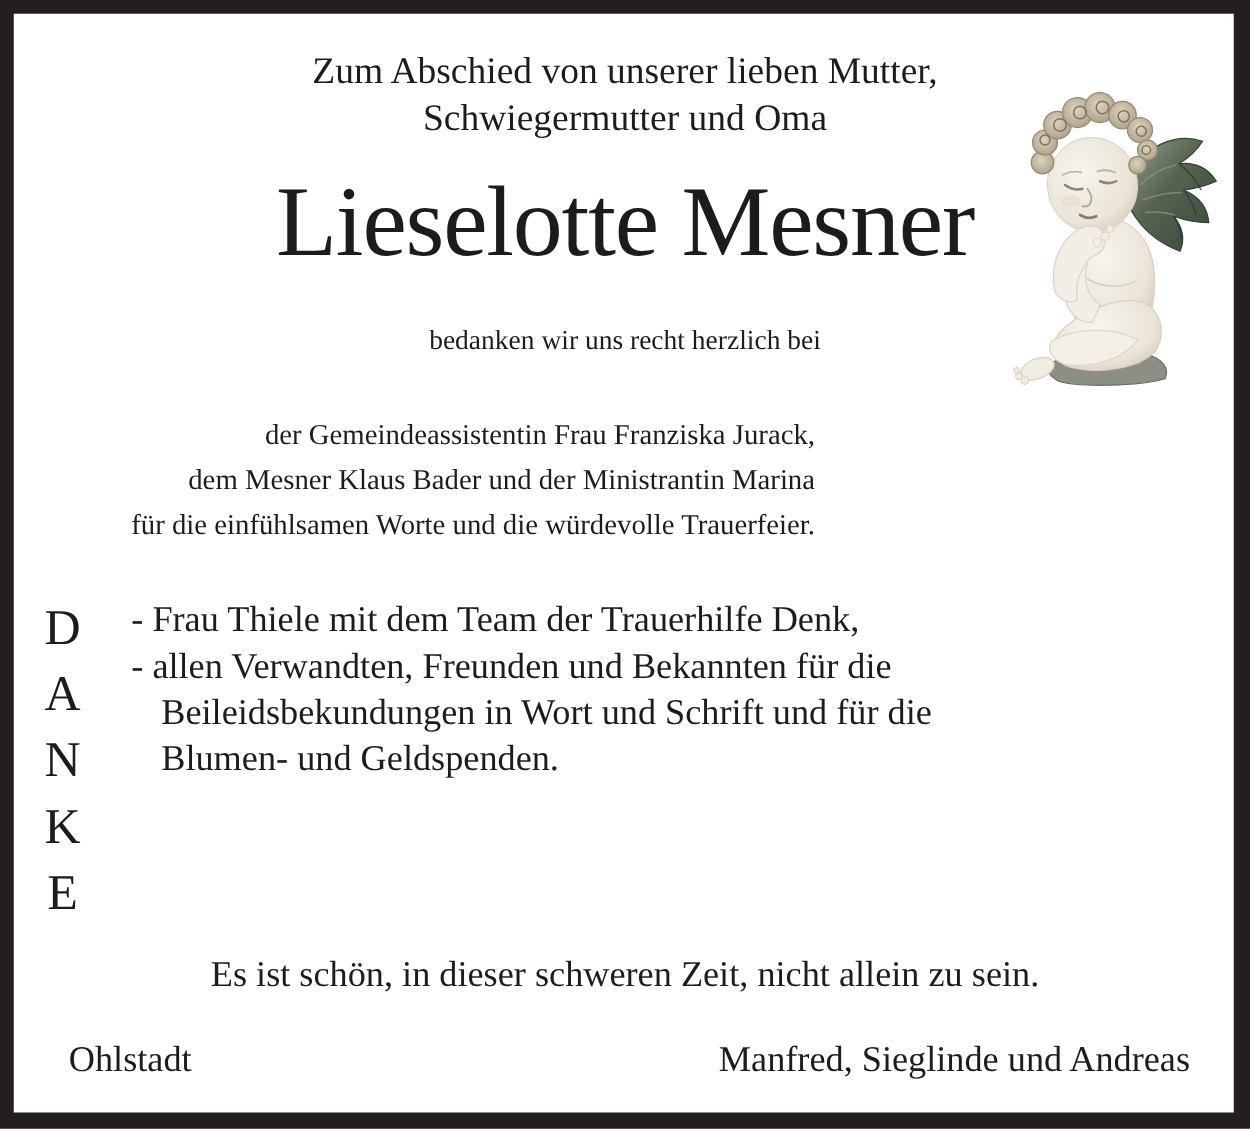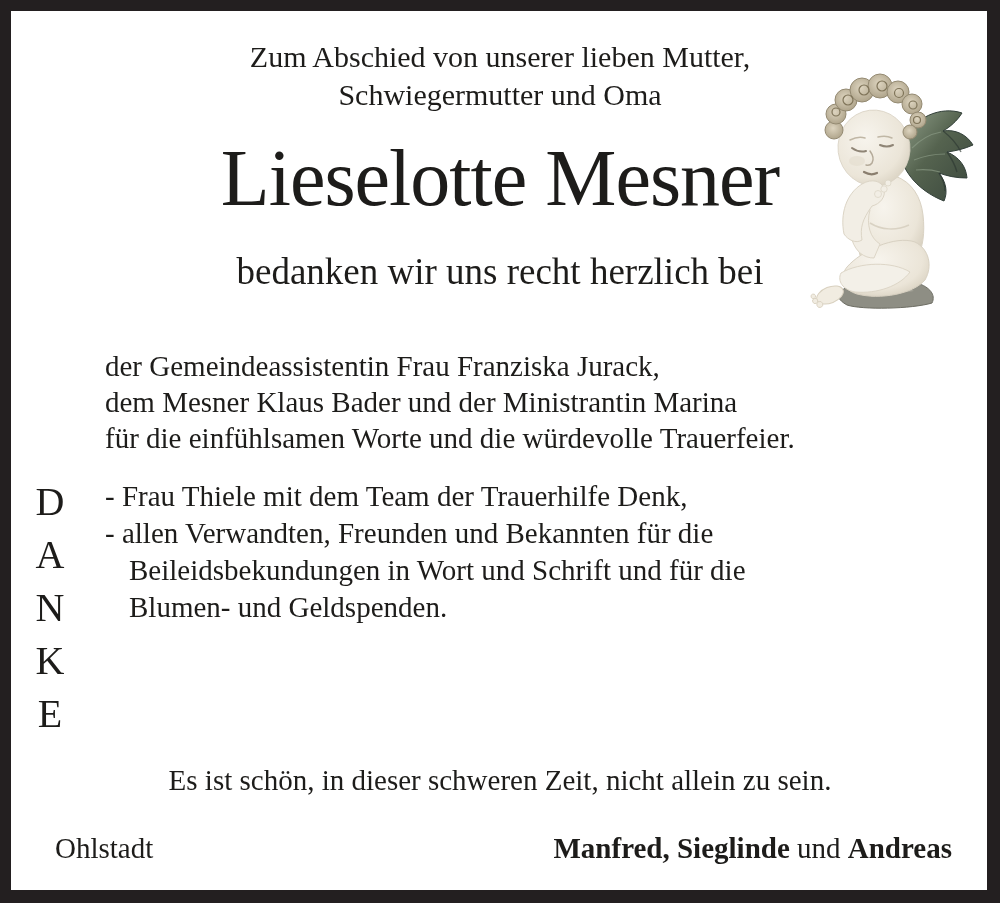--- a/index.html
+++ b/index.html
@@ -11,35 +11,35 @@
     overflow:hidden;
   }
   .paper{
     position:absolute;left:11px;top:11px;right:13px;bottom:13px;
     background:#ffffff;
   }
   .abs{position:absolute;}
   .centered{left:0;right:0;text-align:center;}
   .intro-line{font-size:30px;line-height:38px;}
   .deceased-name{font-size:80px;line-height:84px;letter-spacing:-1px;}
-  .lead-line{font-size:37px;line-height:38px;}
-  .para{left:105px;top:348px;font-size:29px;line-height:36px;}
+  .lead-line{font-size:22px;line-height:38px;}
+  .para{left:105px;top:330px;font-size:23px;line-height:36px;text-align:right;}
   .danke-col{
     left:26px;top:475px;width:48px;text-align:center;
     font-size:40px;line-height:53px;
   }
   .danke-col div{height:53px;}
   .thanks{left:105px;top:478px;font-size:29px;line-height:37px;}
   .thanks .line{white-space:pre;}
   .thanks .cont{padding-left:24px;}
   .closing{top:762px;font-size:29px;line-height:36px;}
   .footer-row{left:55px;right:48px;top:830px;font-size:29px;line-height:36px;}
   .place{float:left;}
   .signature{float:right;}
-  .signature .b{font-weight:bold;}
+  .signature .b{font-weight:normal;}
   .angel{
     position:absolute;left:800px;top:48px;width:185px;height:262px;
   }
 </style>
 </head>
 <body>
 
 <div class="paper"></div>
 
 <div class="abs centered intro-line" style="top:38px">Zum Abschied von unserer lieben Mutter,</div>

